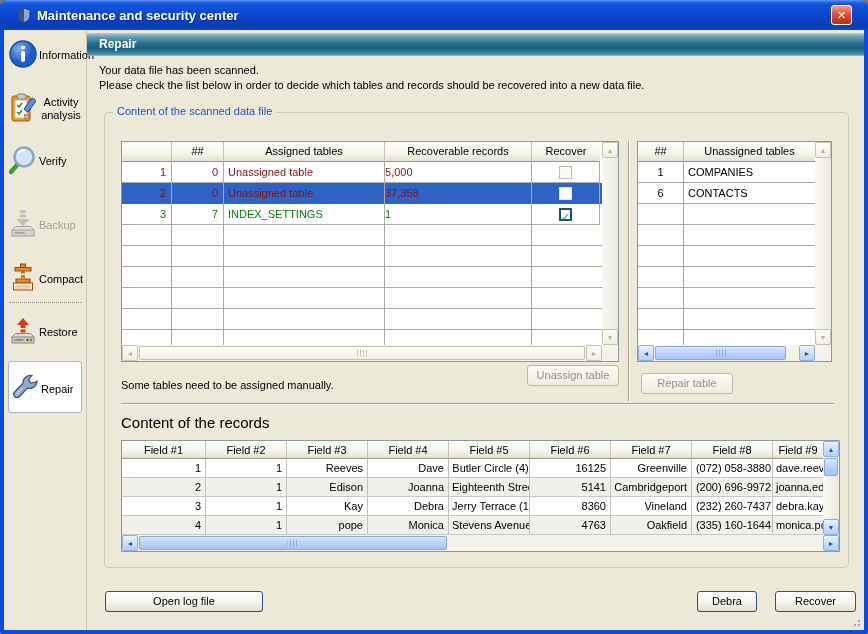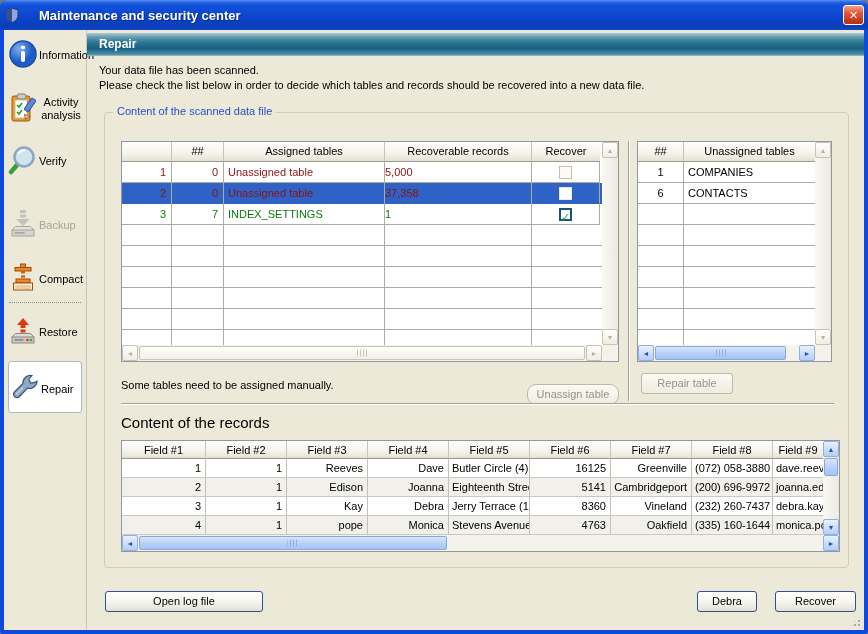--- a/index.html
+++ b/index.html
@@ -1,20 +1,20 @@
 <!DOCTYPE html>
 <html><head>
 <meta charset="utf-8">
 <style>
   html,body { margin:0; padding:0; background:#777; }
   * { font-family:"Liberation Sans","DejaVu Sans",sans-serif; }
   .window { position:relative; width:868px; height:634px; background:#0E4ADE;
             border-radius:7px 7px 3px 3px; overflow:hidden; }
   
-  .titlebar { height:30px; display:flex; align-items:center; padding:0 4px; gap:19px; box-sizing:border-box;
+  .titlebar { height:30px; display:flex; align-items:center; padding:0 16px; gap:5px; box-sizing:border-box;
     background:linear-gradient(180deg,#5A93F4 0%,#2764E4 8%,#1252DA 16%,#0B46CC 55%,#0A3DB8 88%,#0D47C6 100%); }
   .title-text { color:#fff; font-weight:bold; font-size:13px; text-shadow:1px 1px 1px #0A2A8A; flex:1; }
   .close-btn { width:21px; height:20px; border-radius:3px; border:1px solid #FFF; box-sizing:border-box;
     background:linear-gradient(180deg,#F0A088 0%,#E2573A 40%,#C63A1C 80%,#B33315 100%);
     color:#fff; font-size:11px; font-weight:bold; line-height:18px; text-align:center; }
   
   .winbody { position:absolute; left:4px; right:4px; top:30px; bottom:4px; background:#ECE9D8; display:flex; overflow:hidden; }
   
   .sidebar { width:83px; box-sizing:border-box; border-right:1px solid #C9C6B5; padding-top:8px; flex:none; }
   .side-item { width:76px; margin:0 auto; display:flex; align-items:center; cursor:default; }
@@ -68,21 +68,21 @@
   .cb.unchecked-disabled { border:1px solid #C2BEAC; background:#FBFAF5; }
   .cb.unchecked { border:1px solid #E9E9E9; }
   .cb.checked { border:2px solid #1B527B; }
   .cbmark { display:none; position:absolute; left:0px; top:-3px; color:#2BA62B; font-weight:bold; font-size:11px; }
   .cb.checked .cbmark { display:block; }
   .rrow { display:flex; height:19px; box-sizing:border-box; background:#fff; }
   .rrow:nth-child(even) { background:#F1F0EA; }
   .rrow .cell { box-sizing:border-box; flex:none; border-right:1px solid #C2C2BA; border-bottom:1px solid #C9C9C1;
                 font-size:11px; line-height:18px; white-space:nowrap; overflow:hidden; }
   .f1{width:84px}.fm{width:81px}.f9{width:50px}
-  .ar{text-align:right;padding-right:4px}.al{text-align:left;padding-left:3px}
+  .ar{text-align:right;padding-right:4px}.al{text-align:center;padding-left:3px}
   
   .vsb { grid-column:2; grid-row:1; display:flex; flex-direction:column; background:linear-gradient(90deg,#F9F8F3,#EBE9DF); }
   .hsb { grid-column:1; grid-row:2; display:flex; background:#F3F2EB; align-items:center; }
   .hsb.full { grid-column:1 / 3; }
   .corner { grid-column:2; grid-row:2; background:#F3F2EB; }
   .sbtn { width:16px; height:16px; flex:none; display:flex; align-items:center; justify-content:center;
           font-size:7px; box-sizing:border-box; border:1px solid; border-radius:2px; }
   .sbtn.pale { background:linear-gradient(180deg,#FEFEFB,#F0EEE3); border-color:#C6C3B2; color:#B7B4A2; }
   .sbtn.blue { background:linear-gradient(180deg,#EAF2FE 0%,#CDDFFB 50%,#B5CFF8 100%); border-color:#93AEDE; color:#2255A4; }
   .sp { flex:1; }
@@ -94,21 +94,21 @@
   .thumb.pale .grip { background:repeating-linear-gradient(90deg,#C9C6B4 0 1px,transparent 1px 3px); }
   .vthumb { width:14px; height:18px; margin:1px auto; }
   
   .vdiv { position:absolute; left:523px; top:28px; width:0; height:260px; border-left:1px solid #A5A293; border-right:1px solid #fff; }
   .groove { position:absolute; left:16px; top:290px; width:713px; height:0; border-top:1px solid #A5A293; border-bottom:1px solid #fff; }
   .note { position:absolute; left:16px; top:266px; font-size:11px; color:#000; }
   .rlabel { position:absolute; left:16px; top:301px; font-size:15px; color:#000; }
   .btn { position:absolute; height:21px; box-sizing:border-box; border-radius:3px; font-size:11px; line-height:19px; text-align:center; }
   .btn.off { background:linear-gradient(180deg,#FBFAF4,#EFEDE0); border:1px solid #BDBAA8; color:#95938A; }
   .btn.on  { background:linear-gradient(180deg,#FFFFFF 0%,#F5F4ED 55%,#E8E6D9 90%,#DDDACC 100%); border:1px solid #31508F; color:#000; }
-  .b-unassign { left:422px; top:271px; width:92px;border-radius:9px; }
+  .b-unassign { left:422px; top:252px; width:92px; }
   .b-assign   { left:536px; top:260px; width:92px; }
   .b-openlog  { left:18px;  top:561px; width:158px; }
   .b-back     { left:610px; top:561px; width:60px; }
   .b-recover  { left:688px; top:561px; width:81px; }
   .resize-grip { position:absolute; right:2px; bottom:2px; width:13px; height:13px;
     background-image:radial-gradient(#ADAA99 1.1px, transparent 1.3px); background-size:4px 4px;
     clip-path:polygon(100% 0,100% 100%,0 100%); }
 </style>
 </head>
 <body>

